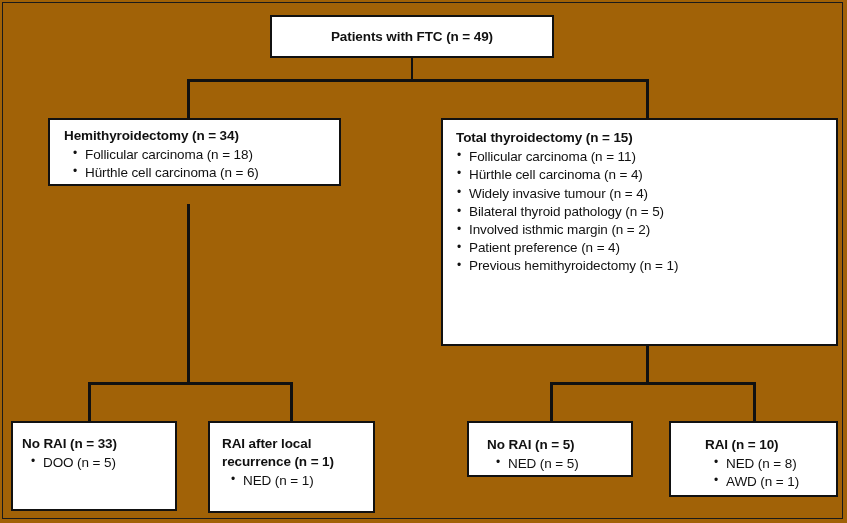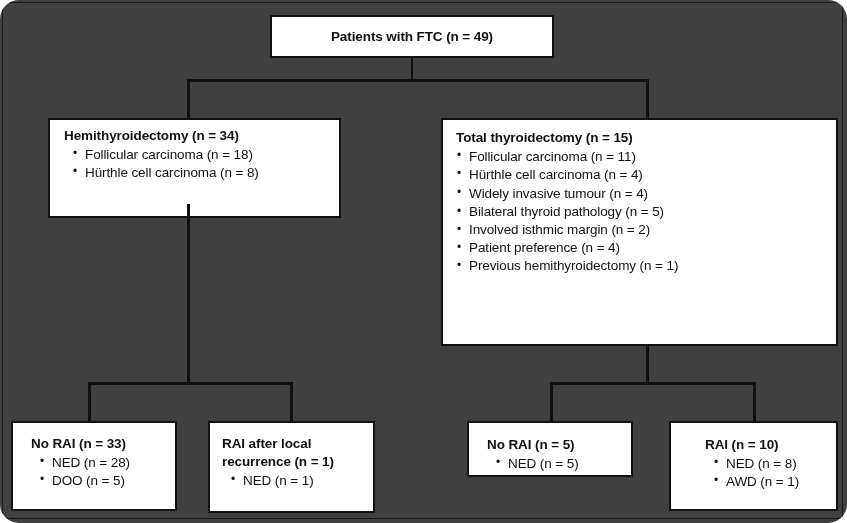--- a/index.html
+++ b/index.html
@@ -4,24 +4,23 @@
 <style>
   html, body {
     margin: 0;
     padding: 0;
     background: #ffffff;
   }
   #canvas {
     position: relative;
     width: 847px;
     height: 523px;
-    background: #404040;
+    background: #a16207;
     font-family: "Liberation Sans", sans-serif;
     overflow: hidden;
-    border-radius: 19px;
   }
   
   #outer-frame {
     position: absolute;
     left: 2px;
     top: 2px;
     width: 841px;
     height: 517px;
     border: 1px solid #1a1a1a;
     box-sizing: border-box;
@@ -96,25 +95,25 @@
   </div>
 
   <div class="vline thin" style="left:411px; top:57px; height:24px;"></div>
 
   <div class="hline" style="left:187px; top:79px; width:461px;"></div>
 
   <div class="vline" style="left:187px; top:79px; height:40px;"></div>
 
   <div class="vline" style="left:646px; top:79px; height:40px;"></div>
 
-  <div class="node" style="left:48px; top:118px; width:293px; height:100px;">
+  <div class="node" style="left:48px; top:118px; width:293px; height:68px;">
     <div class="node-title">Hemithyroidectomy (n = 34)</div>
     <ul class="bullets indented">
       <li>Follicular carcinoma (n = 18)</li>
-      <li>Hürthle cell carcinoma (n = 8)</li>
+      <li>Hürthle cell carcinoma (n = 6)</li>
     </ul>
   </div>
 
   <div class="node" style="left:441px; top:118px; width:397px; height:228px; padding-left:13px; padding-top:9px;">
     <div class="node-title">Total thyroidectomy (n = 15)</div>
     <ul class="bullets">
       <li>Follicular carcinoma (n = 11)</li>
       <li>Hürthle cell carcinoma (n = 4)</li>
     </ul>
     <ul class="bullets">
@@ -129,44 +128,43 @@
   <div class="vline" style="left:187px; top:204px; height:180px;"></div>
   <div class="hline" style="left:88px; top:382px; width:205px;"></div>
   <div class="vline" style="left:88px; top:382px; height:40px;"></div>
   <div class="vline" style="left:290px; top:382px; height:40px;"></div>
 
   <div class="vline" style="left:646px; top:346px; height:38px;"></div>
   <div class="hline" style="left:550px; top:382px; width:206px;"></div>
   <div class="vline" style="left:550px; top:382px; height:40px;"></div>
   <div class="vline" style="left:753px; top:382px; height:40px;"></div>
 
-  <div class="node" style="left:11px; top:421px; width:166px; height:90px; padding-left:18px; padding-top:12px;">
+  <div class="node" style="left:11px; top:421px; width:166px; height:90px; padding-left:9px; padding-top:12px;">
     <div class="node-title">No RAI (n = 33)</div>
     <ul class="bullets indented">
-      <li>NED (n = 28)</li>
       <li>DOO (n = 5)</li>
     </ul>
   </div>
 
   <div class="node" style="left:208px; top:421px; width:167px; height:92px; padding-left:12px; padding-top:12px;">
     <div class="node-title">RAI after local
 recurrence (n = 1)</div>
     <ul class="bullets indented">
       <li>NED (n = 1)</li>
     </ul>
   </div>
 
   <div class="node" style="left:467px; top:421px; width:166px; height:56px; padding-left:18px; padding-top:13px;">
     <div class="node-title">No RAI (n = 5)</div>
     <ul class="bullets indented">
       <li>NED (n = 5)</li>
     </ul>
   </div>
 
-  <div class="node" style="left:669px; top:421px; width:169px; height:90px; padding-left:34px; padding-top:13px;">
+  <div class="node" style="left:669px; top:421px; width:169px; height:76px; padding-left:34px; padding-top:13px;">
     <div class="node-title">RAI (n = 10)</div>
     <ul class="bullets indented">
       <li>NED (n = 8)</li>
       <li>AWD (n = 1)</li>
     </ul>
   </div>
 
 </div>
 
 </body></html>

